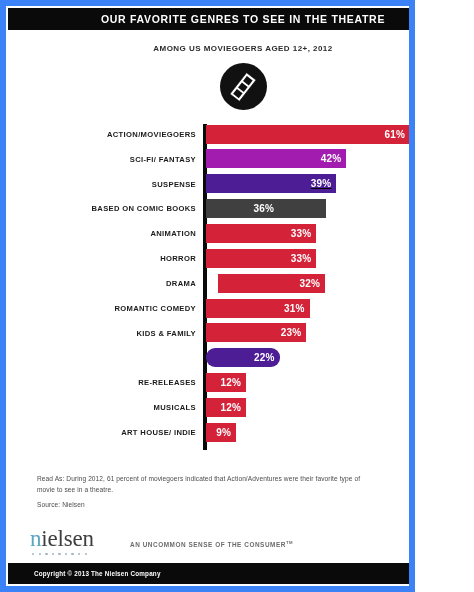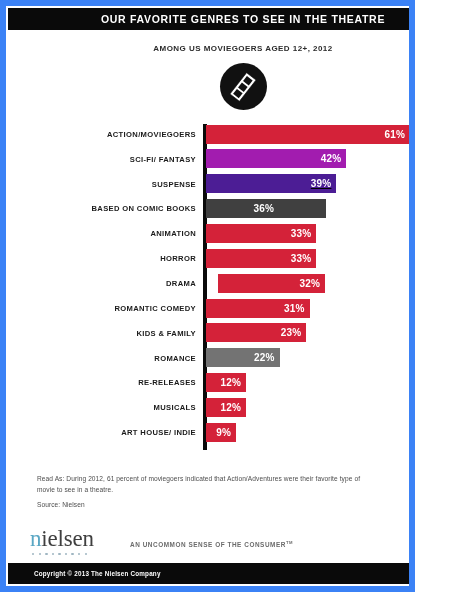--- a/index.html
+++ b/index.html
@@ -317,22 +317,21 @@
             <span class="bar-value">31%</span>
           </div>
         </div>
         <div class="row">
           <div class="row-label">KIDS &amp; FAMILY</div>
           <div class="bar" style="width: 100.328px; background: rgb(212, 34, 57);">
             <span class="bar-value">23%</span>
           </div>
         </div>
         <div class="row">
-          <div class="row-label">ROMANCE</div>
-          <div class="bar" style="width: 73.5738px; background: #737373;">
+          <div class="bar" style="width: 73.5738px; background: #4c1d95; border-radius: 9px;">
             <span class="bar-value">22%</span>
           </div>
         </div>
         <div class="row">
           <div class="row-label">RE-RELEASES</div>
           <div class="bar" style="width: 40.1311px; background: rgb(212, 34, 57);">
             <span class="bar-value">12%</span>
           </div>
         </div>
         <div class="row">

